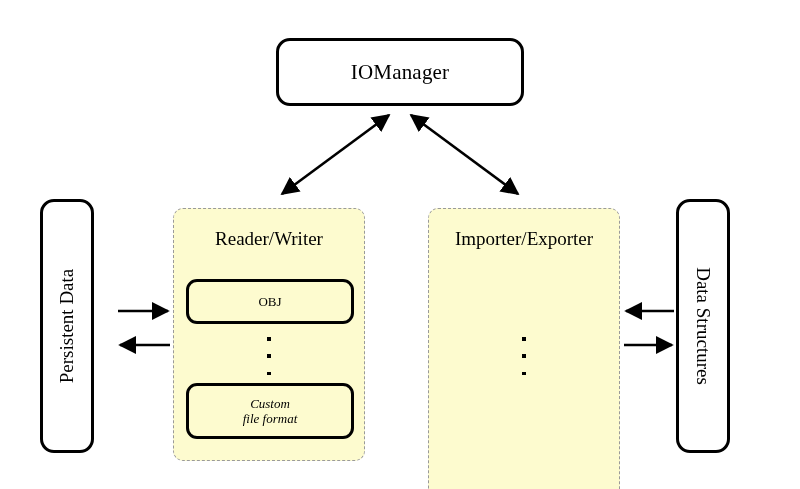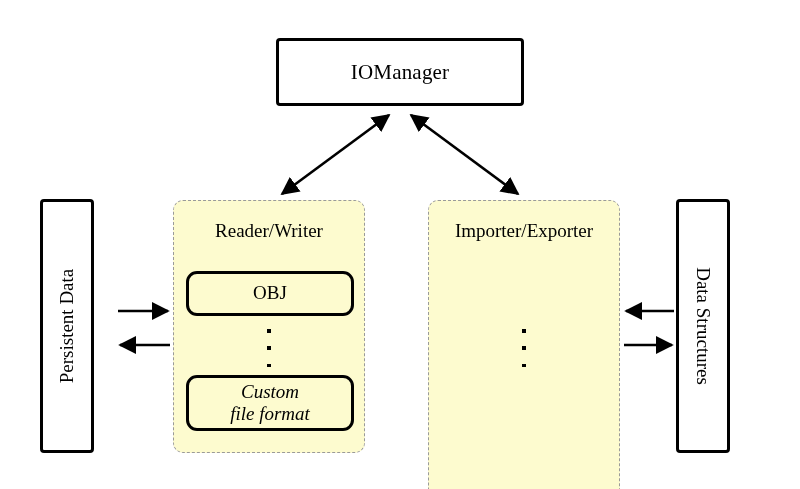--- a/index.html
+++ b/index.html
@@ -14,21 +14,21 @@
     background: #ffffff;
     font-family: "Liberation Serif", "DejaVu Serif", serif;
     overflow: hidden;
   }
 
   
   .hardbox {
     position: absolute;
     background: #ffffff;
     border: 3.5px solid #000000;
-    border-radius: 4px;
+    border-radius: 14px;
     box-sizing: border-box;
     display: flex;
     align-items: center;
     justify-content: center;
   }
 
   #iomanager-box {
     left: 276px;
     top: 38px;
     width: 248px;
@@ -61,20 +61,21 @@
   .vlabel.up   { transform: rotate(-90deg); }
   .vlabel.down { transform: rotate(90deg); }
 
   
   .panel {
     position: absolute;
     background: #fdfbcf;
     border: 1.8px dashed #9a9a9a;
     border-radius: 10px;
     box-sizing: border-box;
+    margin-top: 8px;
   }
   #reader-writer-panel {
     left: 173px;
     top: 200px;
     width: 192px;
     height: 253px;
   }
   #importer-exporter-panel {
     left: 428px;
     top: 200px;
@@ -96,21 +97,21 @@
   .node {
     position: absolute;
     background: #fdfbcf;
     border: 3px solid #000000;
     border-radius: 11px;
     box-sizing: border-box;
     display: flex;
     align-items: center;
     justify-content: center;
     text-align: center;
-    font-size: 19px;
+    font-size: 13px;
     line-height: 1.16;
     color: #000000;
     left: 12px;
     width: 168px;
   }
   .node.one-line { top: 70px;  height: 45px; }
   .node.two-line { top: 174px; height: 56px; font-style: italic; }
 
   
   .vdots {

